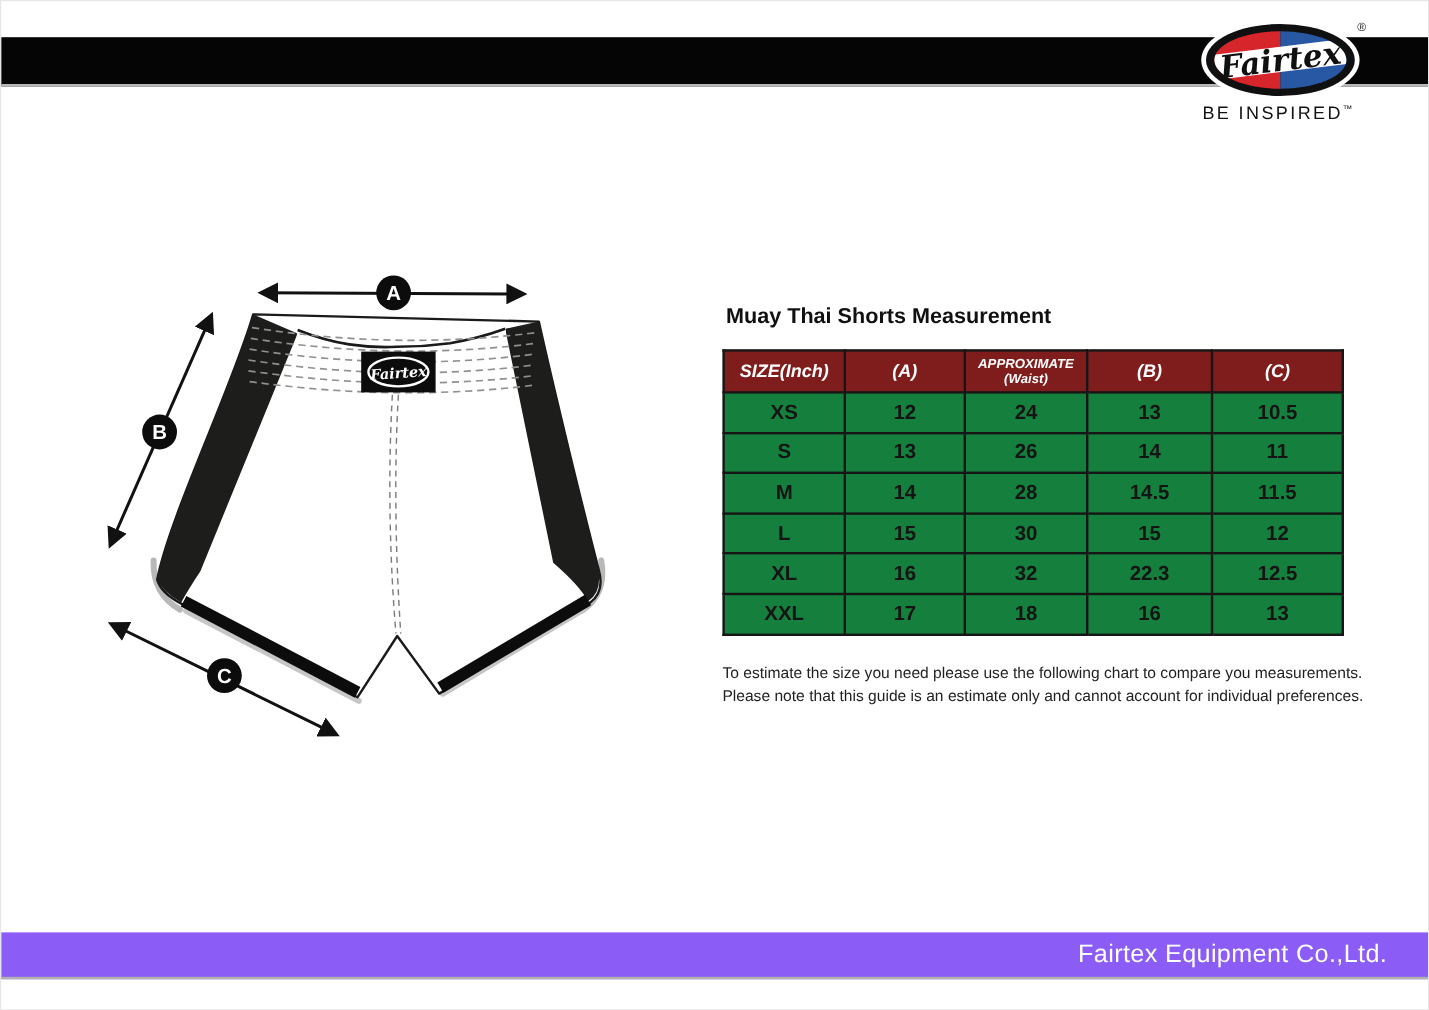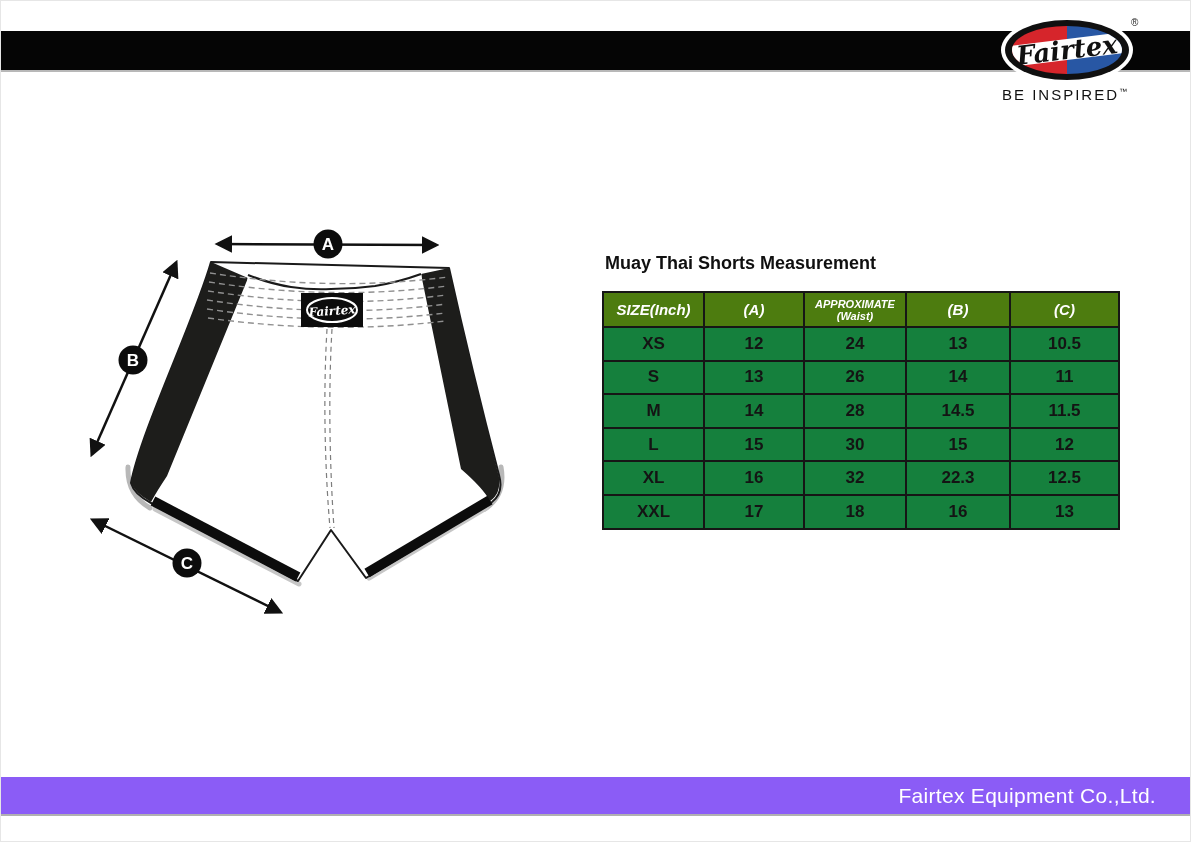--- a/index.html
+++ b/index.html
@@ -17,21 +17,21 @@
   .logo-svg{position:absolute;left:999px;top:13px;width:140px;height:72px;}
   .tagline{position:absolute;left:1001px;top:85px;width:170px;color:#111;
            font-size:15px;font-weight:normal;letter-spacing:2px;white-space:nowrap;}
   .tagline sup{font-size:8px;letter-spacing:0;}
 
   
   .title{position:absolute;left:604px;top:252px;font-size:18px;font-weight:bold;color:#101010;}
   .size-table{position:absolute;left:601px;top:290px;width:516px;border-collapse:collapse;
               table-layout:fixed;}
   .size-table th,.size-table td{border:2px solid #161616;text-align:center;padding:0;}
-  .size-table thead th{background:#4d7c0f;color:#fff;font-style:italic;font-weight:bold;
+  .size-table thead th{background:#7f1d1d;color:#fff;font-style:italic;font-weight:bold;
                        font-size:15px;height:33px;}
   .size-table thead th .sub2{display:block;font-size:11px;line-height:12px;}
   .size-table thead th.approx{font-size:11px;line-height:12px;}
   .size-table tbody td{font-weight:bold;font-size:17px;color:#141414;height:31.6px;background:#15803d;}
   .note{position:absolute;left:601px;top:551px;width:540px;font-size:13px;color:#1f1f1f;
         line-height:18.5px;}
 
   .diagram-svg{position:absolute;left:70px;top:205px;width:500px;height:430px;}
   .arrow-letter{font-family:"Liberation Sans",sans-serif;font-weight:bold;font-size:17px;fill:#fff;}
   .script{font-family:"DejaVu Serif","Liberation Serif",serif;font-style:italic;font-weight:bold;}
@@ -186,18 +186,22 @@
         <tr>
           <td>XXL</td>
           <td>17</td>
           <td>18</td>
           <td>16</td>
           <td>13</td>
         </tr>
       </tbody>
   </table>
 
+  <div class="note">
+    <div>To estimate the size you need please use the following chart to compare you measurements.</div>
+    <div>Please note that this guide is an estimate only and cannot account for individual preferences.</div>
+  </div>
 
   <div class="botbar">
     <span class="company">Fairtex Equipment Co.,Ltd.</span>
   </div>
 
 </div>
 
 </body></html>

